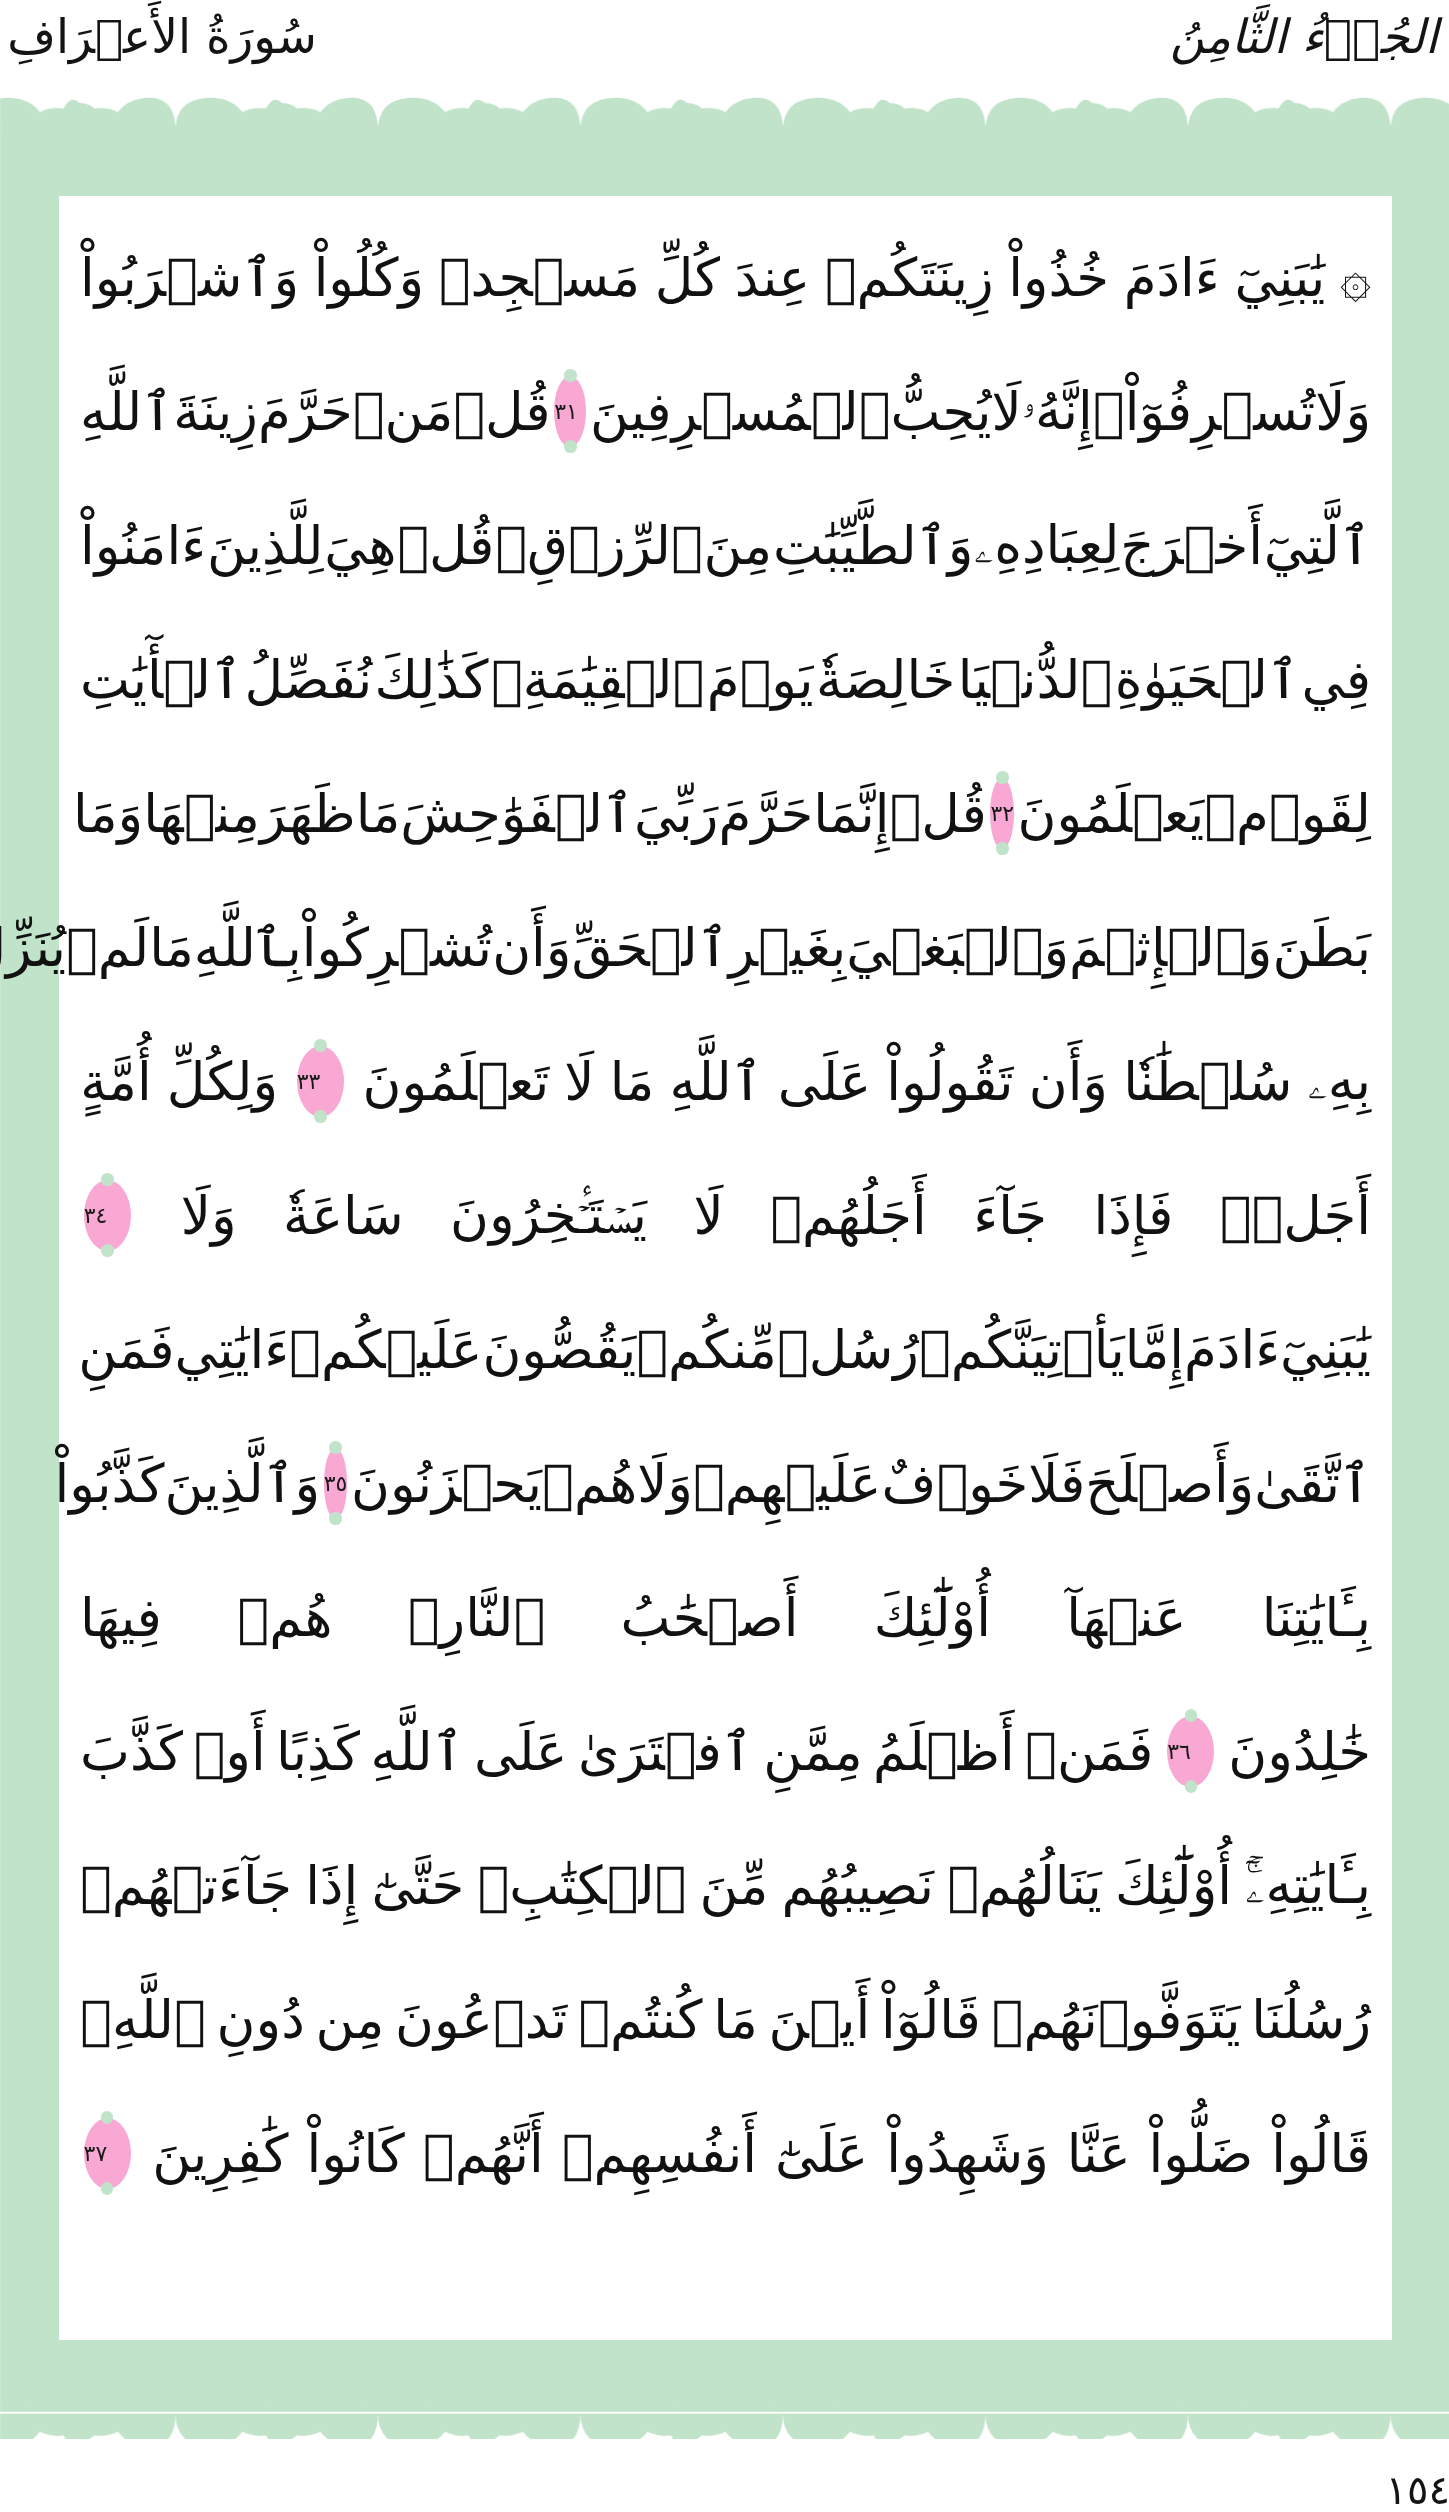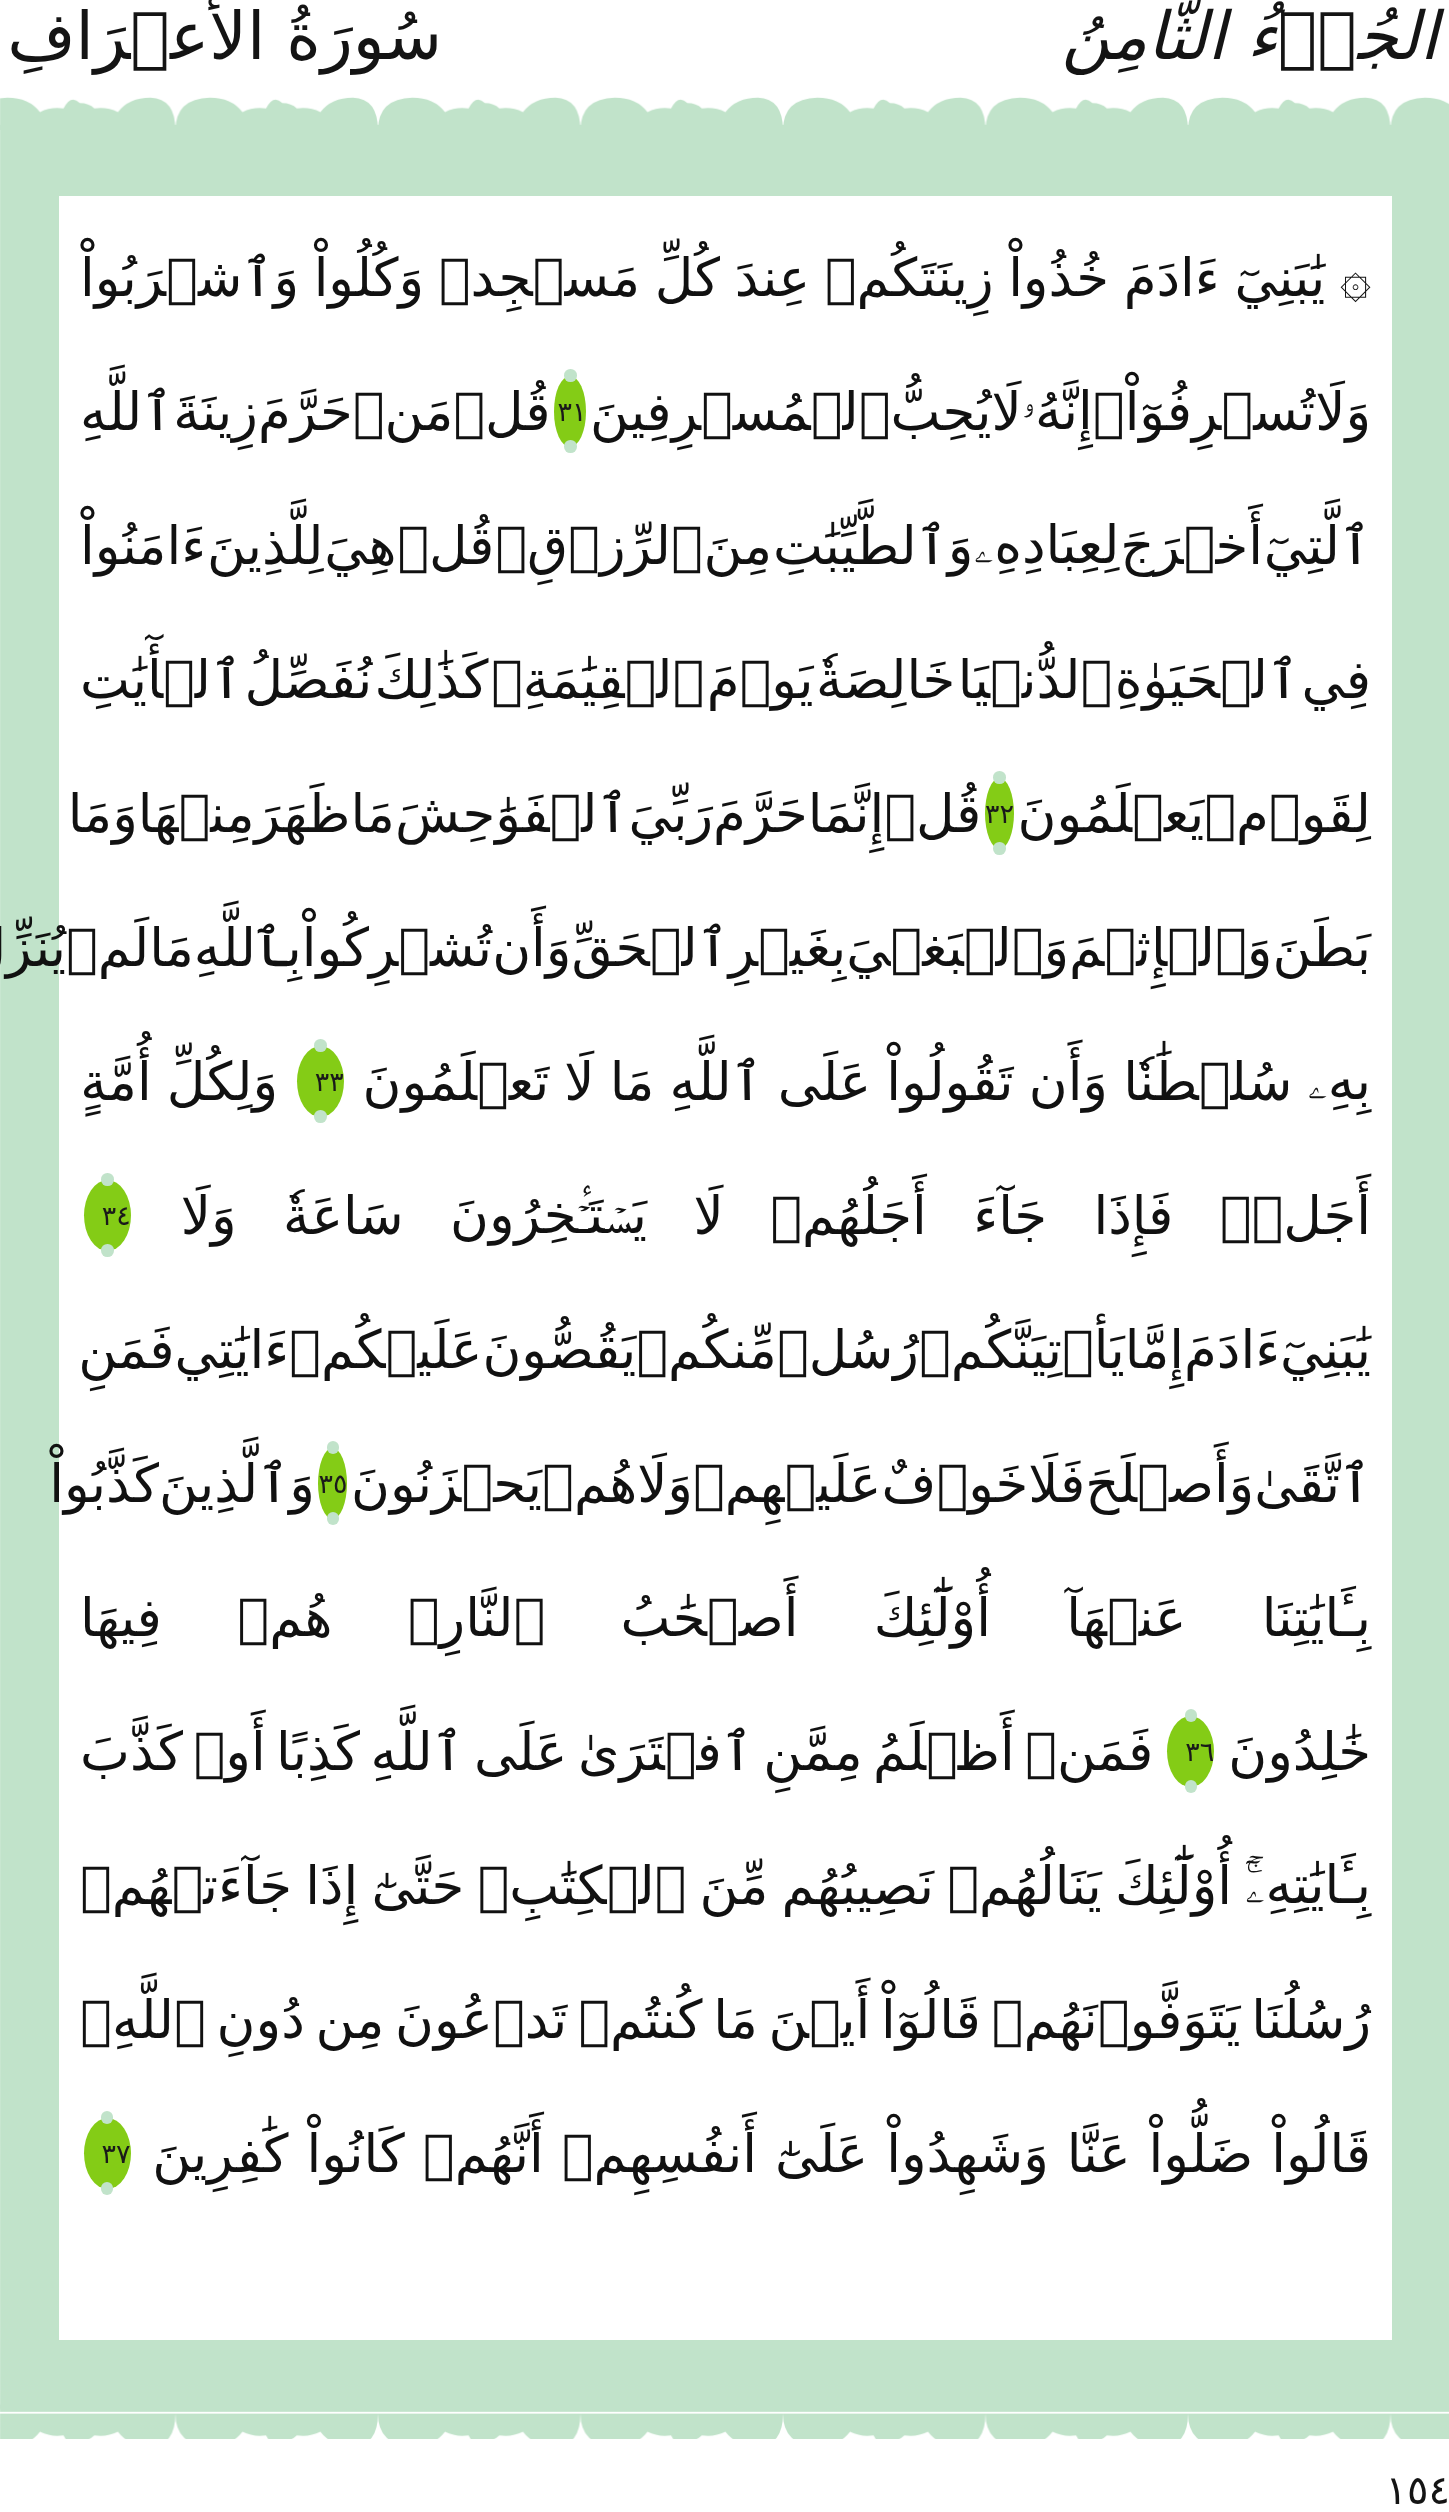--- a/index.html
+++ b/index.html
@@ -1,38 +1,38 @@
 <!DOCTYPE html>
 <html style="font-size:14.5px"><head>
 <meta charset="utf-8">
 <style>
   html, body { margin: 0; padding: 0; background: #ffffff; }
   body { width: 1450px; height: 2512px; position: relative; overflow: hidden;
          font-family: "DejaVu Sans", sans-serif; color: #111; }
-  .header-text { position: absolute; top: 3.6px; font-size: 66px; line-height: 65px;
+  .header-text { position: absolute; top: 3.6px; font-size: 47px; line-height: 65px;
                  direction: rtl; color: #141414; font-family: "DejaVu Sans", sans-serif; }
   #surah-name { left: 7.2px; }
   #juz-name { right: 12px; font-style: italic; }
 
   .frame { position: absolute; left: 0; top: 94px; width: 1450px; height: 2345px; }
   .frame svg { position: absolute; left: 0; top: 0; }
 
   .inner { position: absolute; left: 59px; top: 196px; width: 1333px; height: 2144px;
            background: #ffffff; }
 
   .lines { position: absolute; left: 80px; top: 210px; width: 1291px; }
   .line { height: 134px; display: flex; align-items: center; justify-content: space-between;
           direction: rtl; font-family: "DejaVu Sans", sans-serif; font-size: 53px;
           white-space: nowrap; color: #111; text-align: justify; }
   .line-inner { width: 100%; display: flex; justify-content: space-between; align-items: center;
                 direction: rtl; }
   .word { display: inline-block; }
-  .ayah { display: inline-flex; align-items: center; justify-content: flex-start;
+  .ayah { display: inline-flex; align-items: center; justify-content: flex-end;
           width: 47px; height: 71px; border-radius: 50% / 50%;
-          background: #84cc16; color: #1a1a1a; font-size: 27px; margin: 0 3.6px;
+          background: #f9a8d4; color: #1a1a1a; font-size: 22px; margin: 0 3.6px;
           position: relative; direction: rtl; }
   .ayah::before { content: ""; position: absolute; top: -6.3px; left: 50%; width: 12.7px; height: 12.7px;
                   margin-left: -6.3px; border-radius: 50%; background: #c1e3ca; }
   .ayah::after { content: ""; position: absolute; bottom: -6.3px; left: 50%; width: 12.7px; height: 12.7px;
                  margin-left: -6.3px; border-radius: 50%; background: #c1e3ca; }
   .ayah span { position: relative; z-index: 1; }
 
   #page-number { position: absolute; left: 0; width: 1450px; top: 2468px; text-align: right;
                  font-size: 40px; line-height: 45px; color: #141414; direction: rtl; }
 </style>

